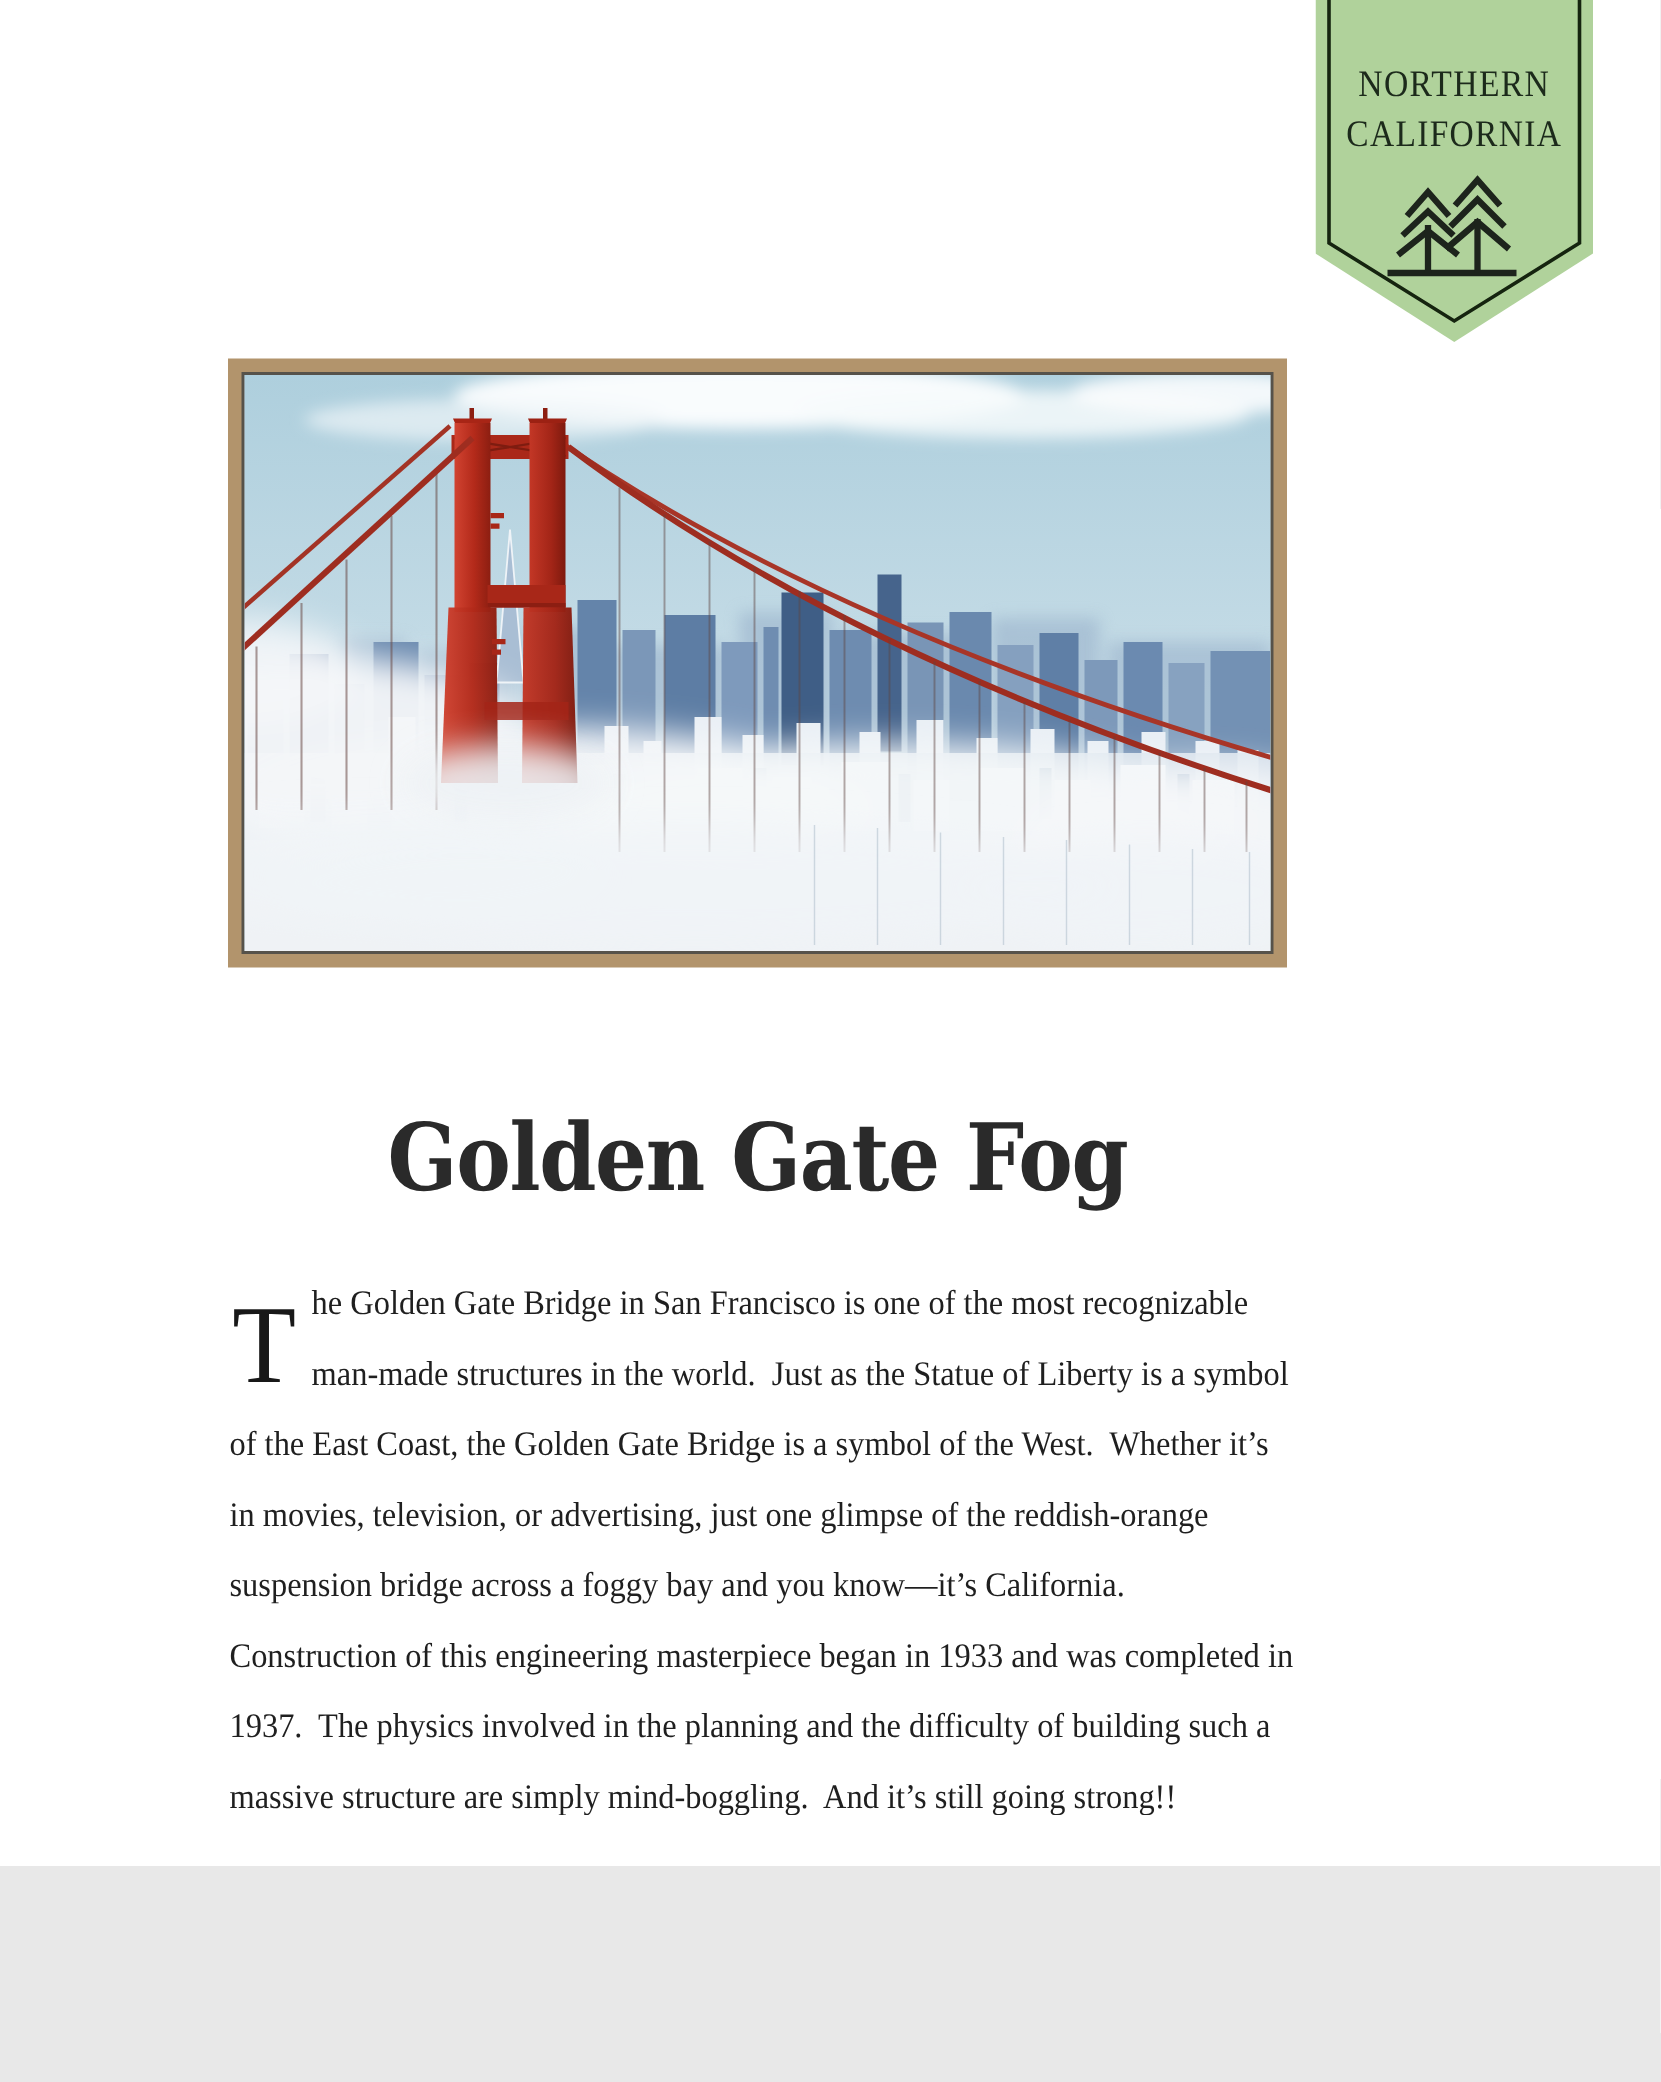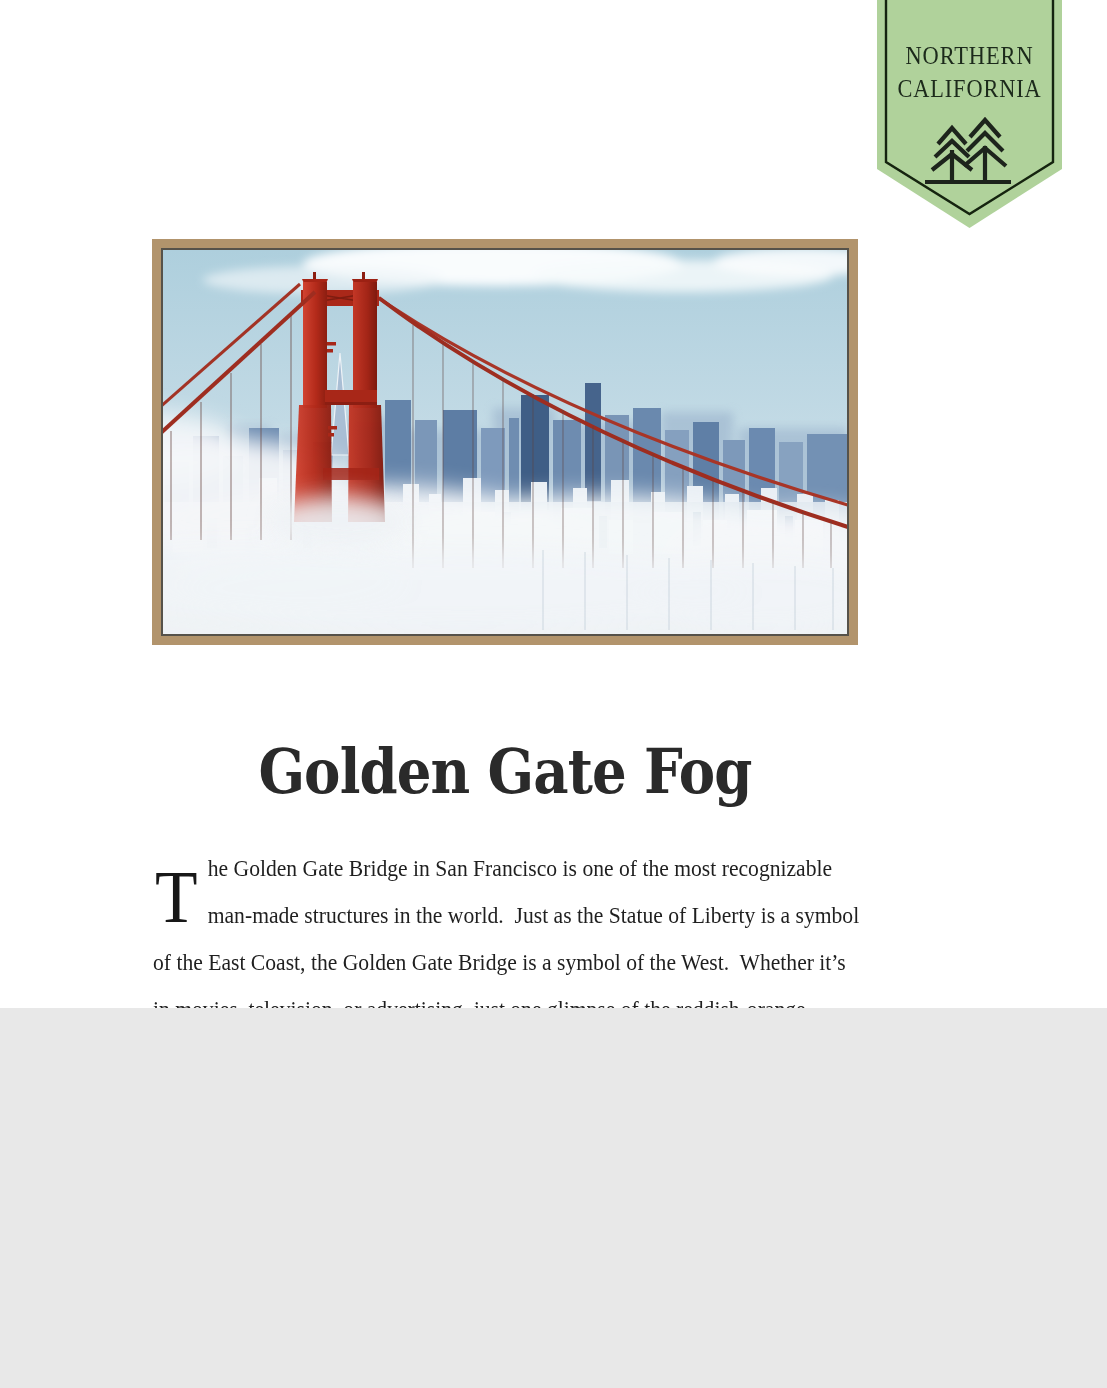--- a/index.html
+++ b/index.html
@@ -1,17 +1,17 @@
 <!DOCTYPE html>
 <html><head>
 <meta charset="utf-8">
 <style>
   html,body{margin:0;padding:0;background:#e8e8e8;}
   .page{
-    position:relative; width:1107px; height:1008px; background:#ffffff;
+    position:relative; width:1107px; height:1244px; background:#ffffff;
     font-family:"Liberation Serif", serif; overflow:hidden; margin:0 auto;
   }
   
   .badge{position:absolute; left:877px; top:0; width:185px; height:228px;}
   .badge text{
     font-family:"Liberation Serif", serif; font-size:25px; fill:#1c2a1b;
     text-anchor:middle; letter-spacing:1px;
   }
   
   .photo-frame{

